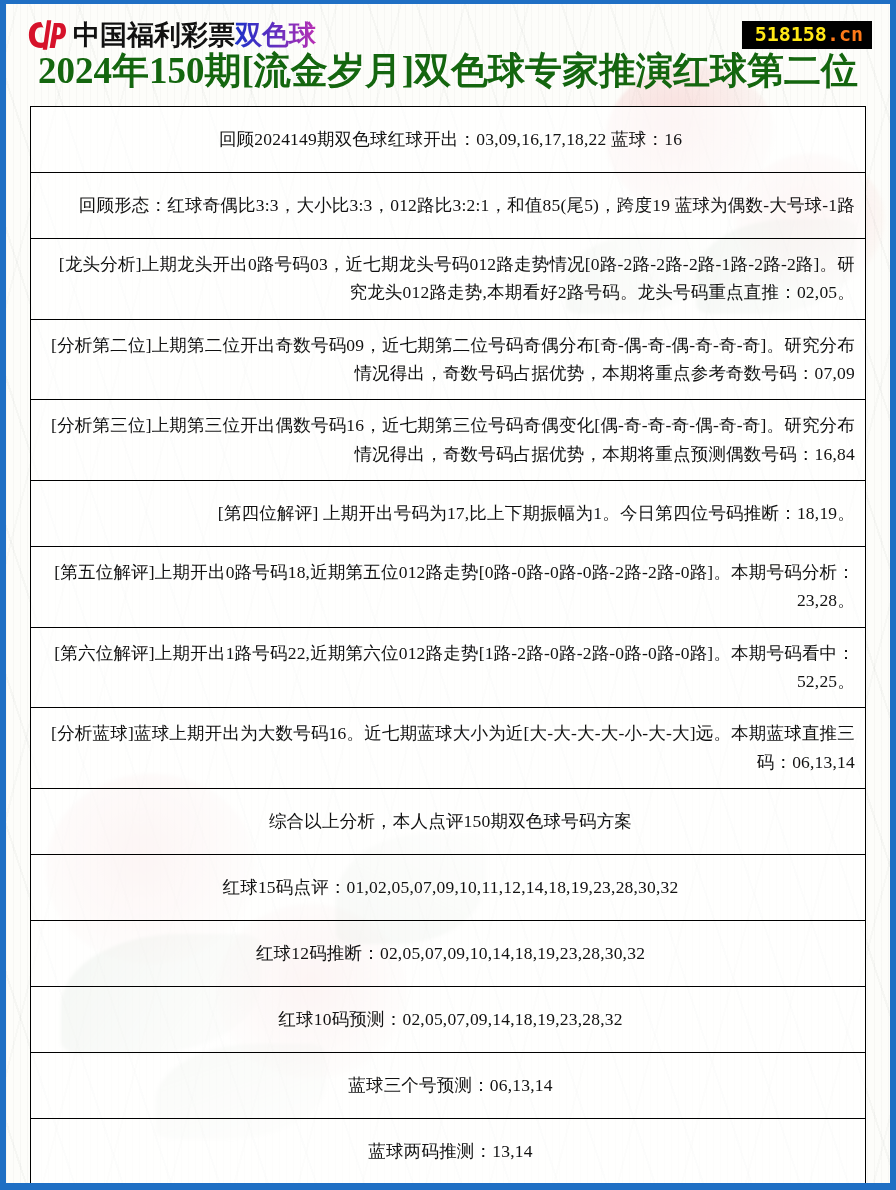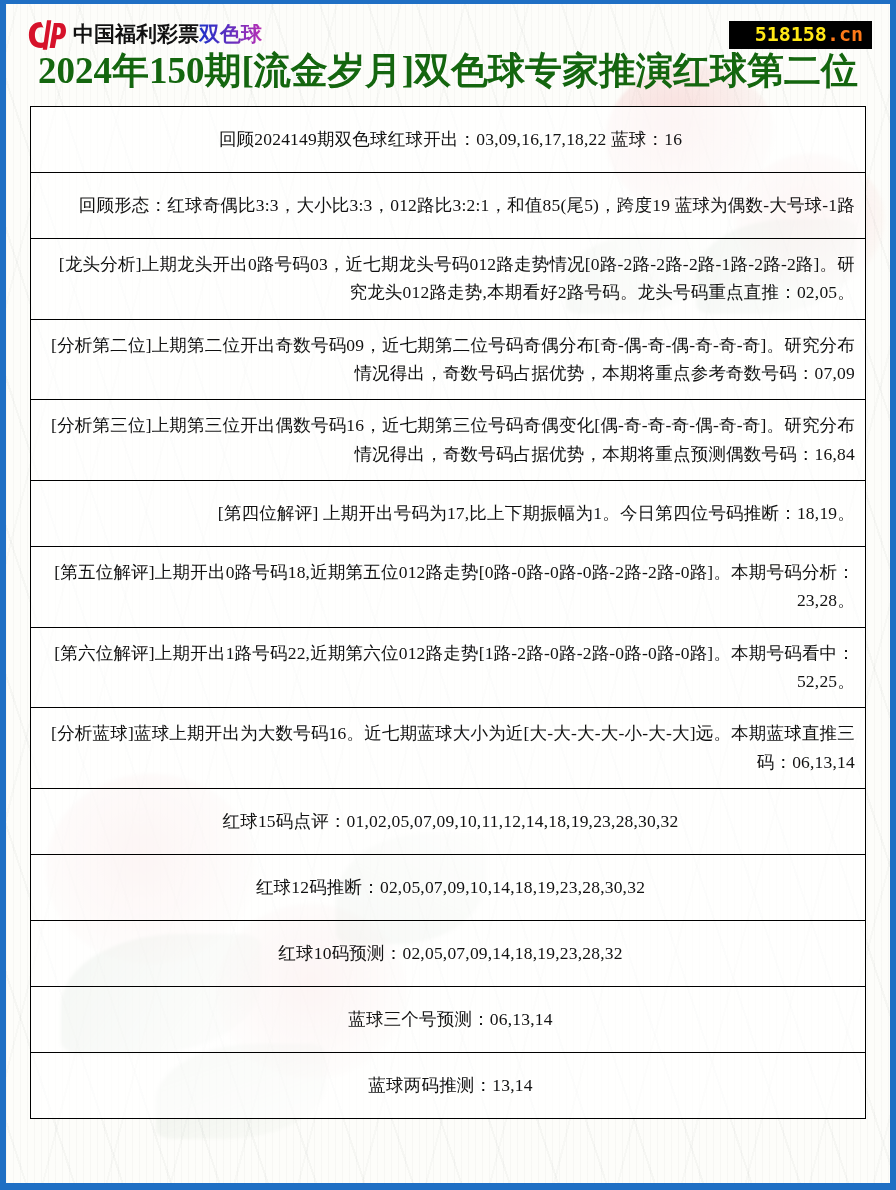--- a/index.html
+++ b/index.html
@@ -71,40 +71,40 @@
     display: flex;
     align-items: center;
     gap: 7px;
   }
   .brand-mark {
     width: 38px;
     height: 34px;
     position: relative;
   }
   .brand-text {
-    font-family: Liberation Mono, monospace;
-    font-size: 21px;
+    font-family: Liberation Serif, serif;
+    font-size: 27px;
     font-weight: bold;
     letter-spacing: 0px;
     color: #111111;
     line-height: 1;
     white-space: nowrap;
   }
   .brand-text .ssq {
     background: linear-gradient(90deg, #1c31c8 0%, #5a2fc0 45%, #b92fb4 100%);
     -webkit-background-clip: text;
     background-clip: text;
     color: transparent;
   }
   .site-badge {
     position: absolute;
     right: 18px;
     top: 17px;
     background: #000000;
-    padding: 3px 9px 4px 26px;
+    padding: 3px 9px 4px 13px;
     font-family: "DejaVu Sans Mono", "Liberation Mono", monospace;
     font-size: 20px;
     font-weight: bold;
     line-height: 1.05;
     white-space: nowrap;
   }
   .site-badge .num { color: #ffe815; }
   .site-badge .tld { color: #ff7a18; }
 
   .page-title {
@@ -214,20 +214,23 @@
           <tr>
             <td class="lft tall">[第五位解评]上期开出0路号码18,近期第五位012路走势[0路-0路-0路-0路-2路-2路-0路]。本期号码分析：23,28。</td>
           </tr>
           <tr>
             <td class="lft tall">[第六位解评]上期开出1路号码22,近期第六位012路走势[1路-2路-0路-2路-0路-0路-0路]。本期号码看中：52,25。</td>
           </tr>
           <tr>
             <td class="lft tall">[分析蓝球]蓝球上期开出为大数号码16。近七期蓝球大小为近[大-大-大-大-小-大-大]远。本期蓝球直推三码：06,13,14</td>
           </tr>
           <tr>
+            <td class="ctr tall">综合以上分析，本人点评150期双色球号码方案</td>
+          </tr>
+          <tr>
             <td class="ctr tall">红球15码点评：01,02,05,07,09,10,11,12,14,18,19,23,28,30,32</td>
           </tr>
           <tr>
             <td class="ctr tall">红球12码推断：02,05,07,09,10,14,18,19,23,28,30,32</td>
           </tr>
           <tr>
             <td class="ctr tall">红球10码预测：02,05,07,09,14,18,19,23,28,32</td>
           </tr>
           <tr>
             <td class="ctr tall">蓝球三个号预测：06,13,14</td>

